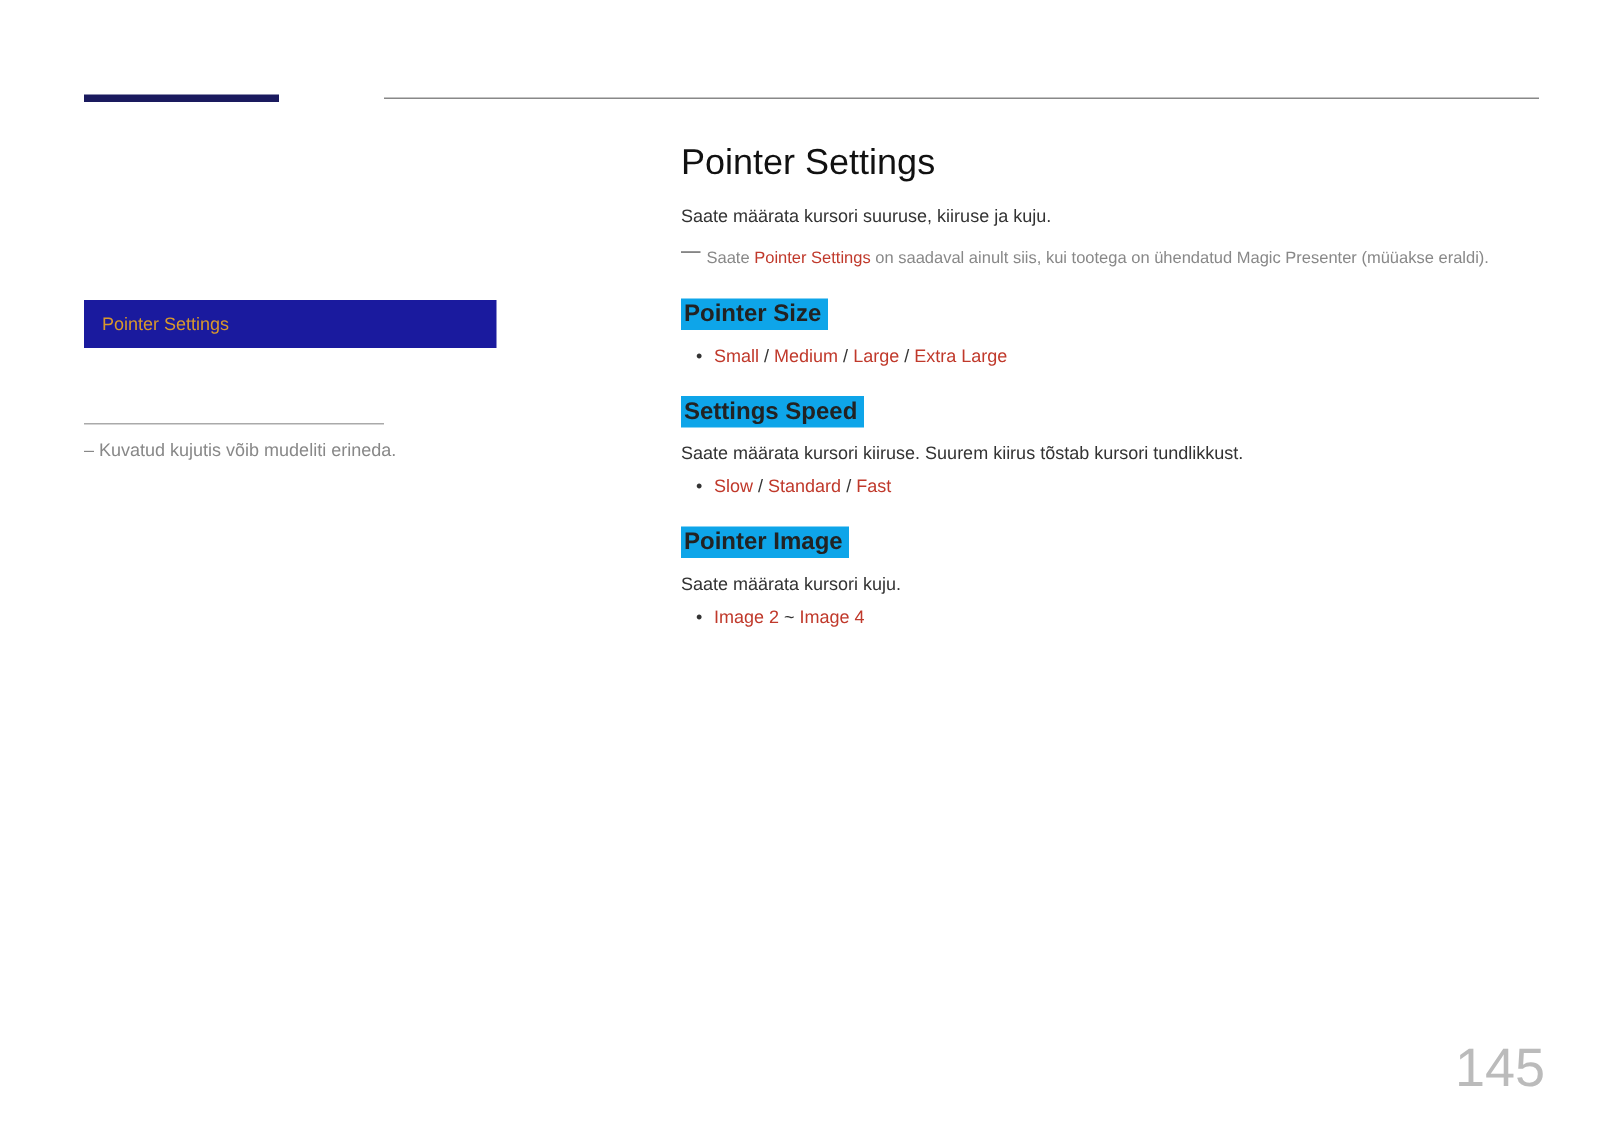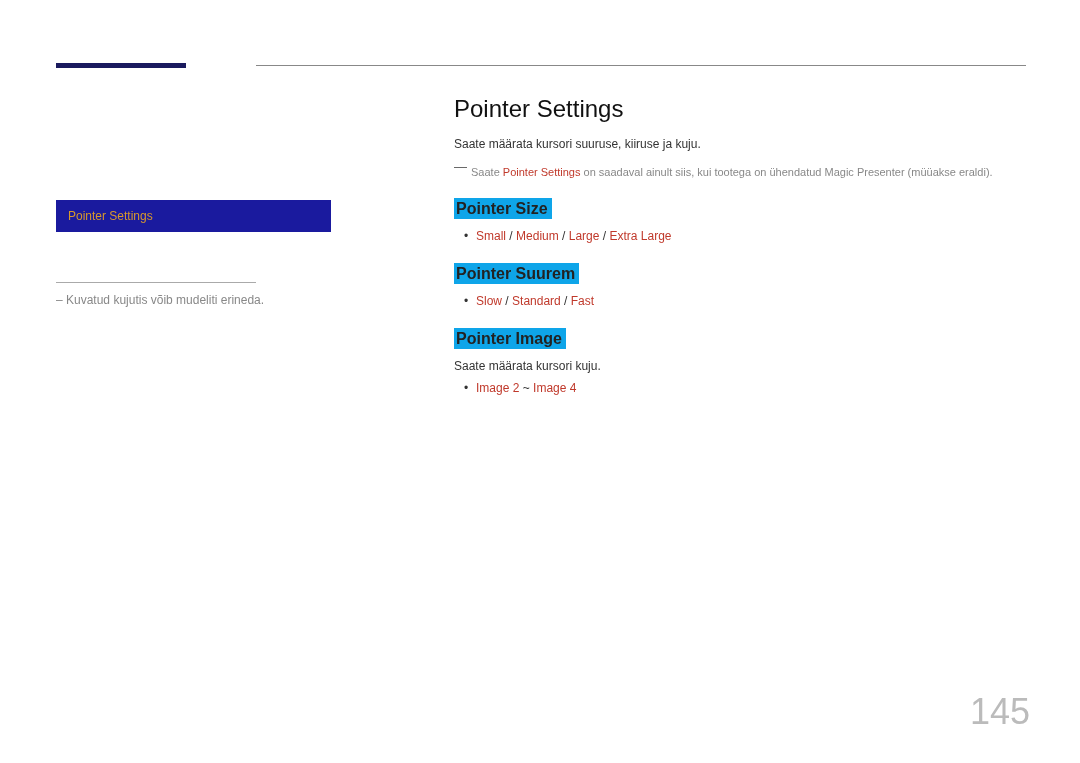--- a/index.html
+++ b/index.html
@@ -137,21 +137,22 @@
   </div>
 
   <div class="h2">Pointer Size</div>
   <div class="bullet">
     <span>Small</span> <span class="sep">/</span>
     <span>Medium</span> <span class="sep">/</span>
     <span>Large</span> <span class="sep">/</span>
     <span>Extra Large</span>
   </div>
 
-  <div class="h2">Pointer Suurem</div>
+  <div class="h2">Settings Speed</div>
+  <div class="sub-intro">Saate määrata kursori kiiruse. Suurem kiirus tõstab kursori tundlikkust.</div>
   <div class="bullet">
     <span>Slow</span> <span class="sep">/</span>
     <span>Standard</span> <span class="sep">/</span>
     <span>Fast</span>
   </div>
 
   <div class="h2">Pointer Image</div>
   <div class="sub-intro">Saate määrata kursori kuju.</div>
   <div class="bullet">
     <span>Image 2</span> <span class="sep">~</span>

